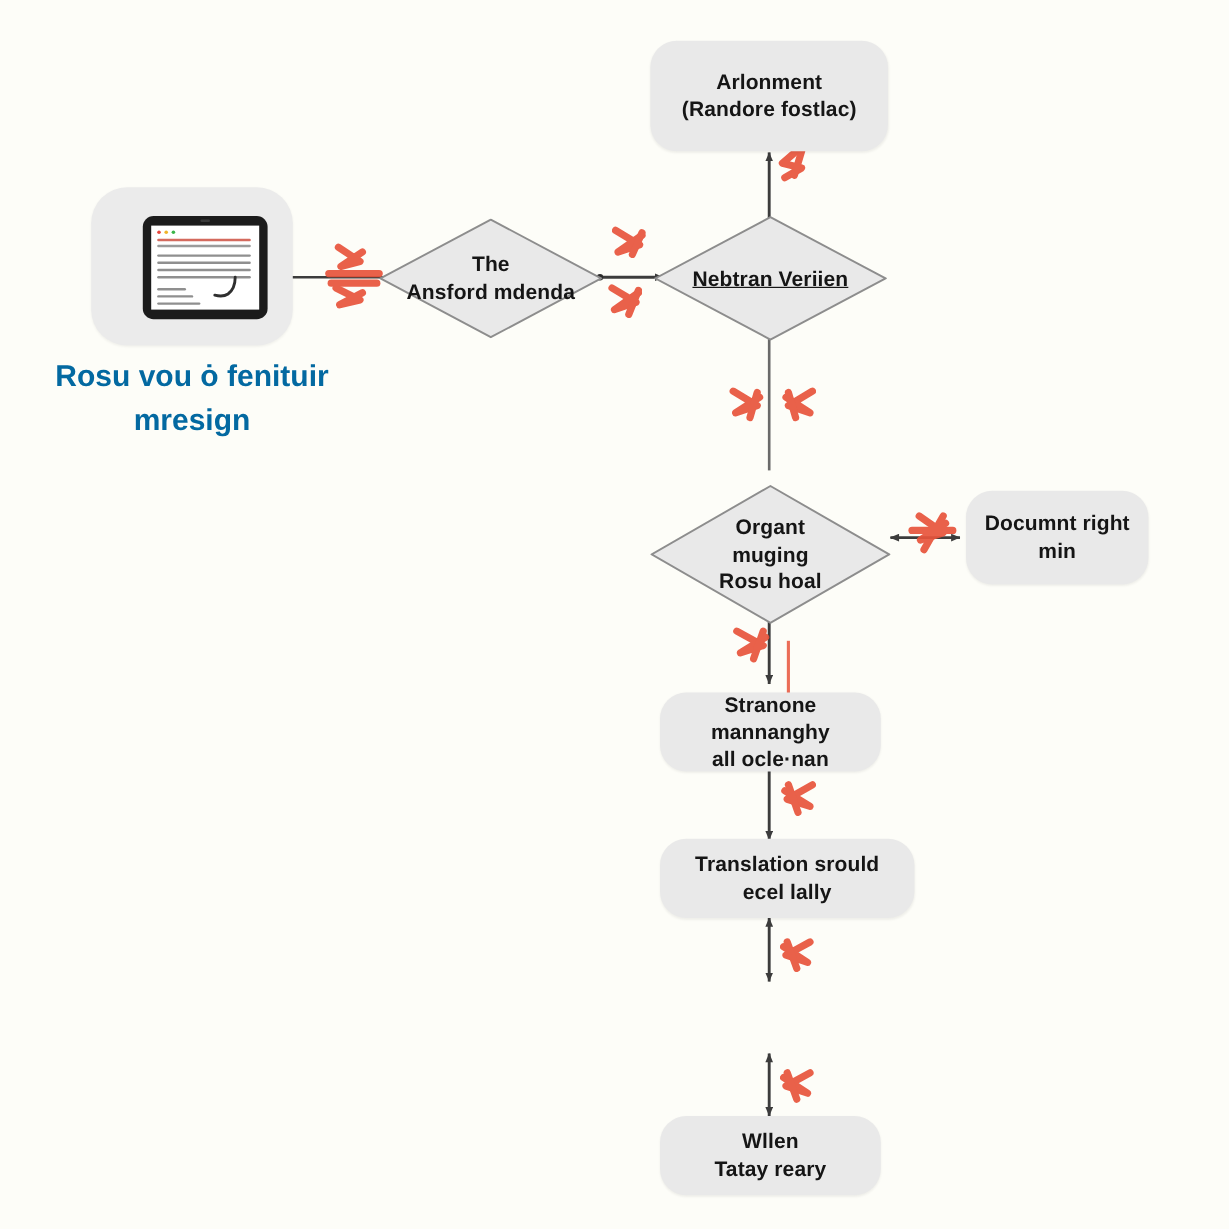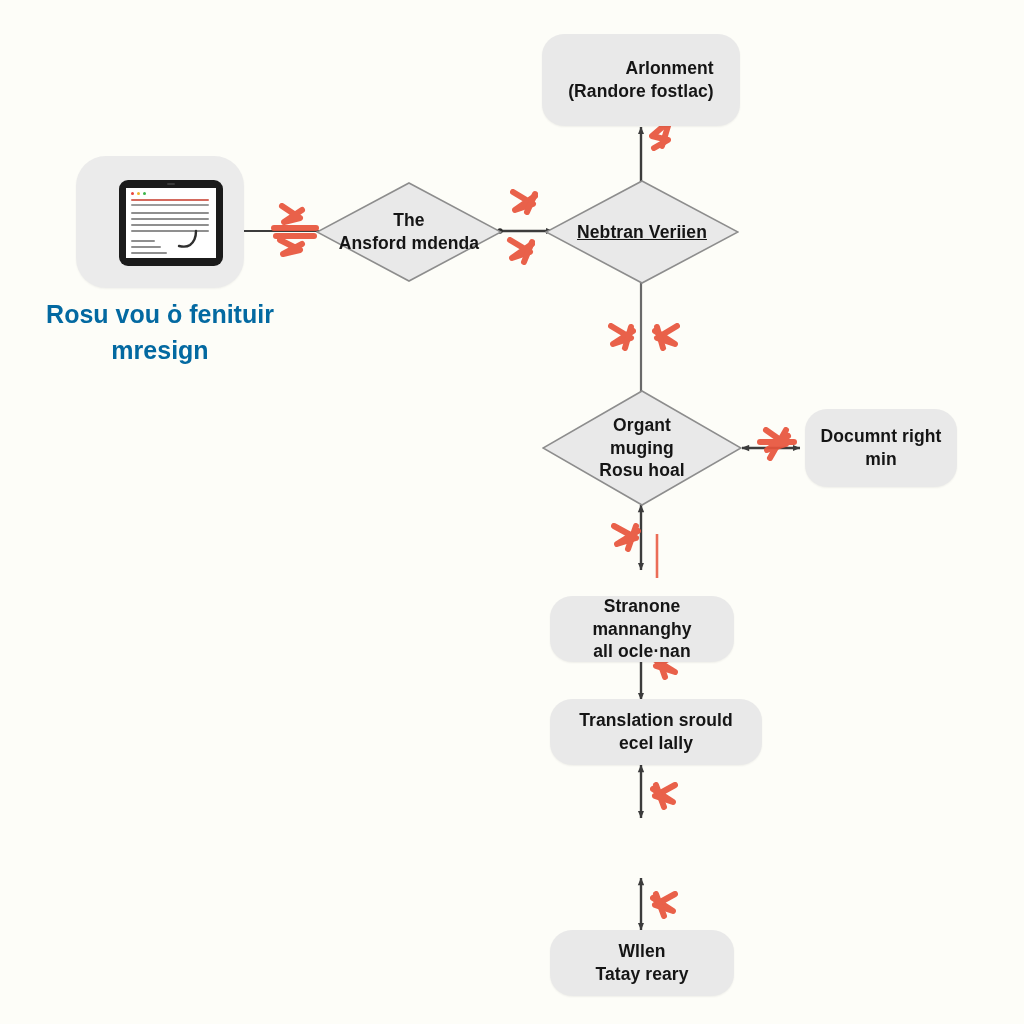--- a/index.html
+++ b/index.html
@@ -282,21 +282,21 @@
         </svg>
       </div>
     </div>
   </div>
 
   <div class="caption" style="left:14px; top:296px; width:292px;">
     <div>Rosu vou ȯ fenituir</div>
     <div>mresign</div>
   </div>
 
-  <div class="node node-box" style="left:542px; top:34px; width:198px; height:92px;text-align:right;">
+  <div class="node node-box" style="left:542px; top:34px; width:198px; height:92px;">
     <div>
       <div>Arlonment</div>
       <div>(Randore fostlac)</div>
     </div>
   </div>
 
   <div class="node node-diamond" style="left:316px; top:182px; width:186px; height:100px;">
     <svg class="diamond-shape" viewBox="0 0 186 100" preserveAspectRatio="none" xmlns="http://www.w3.org/2000/svg">
       <polygon points="93,1 185,50 93,99 1,50" fill="#e9e9e9" stroke="#8d8d8d" stroke-width="1.6"></polygon>
     </svg>
@@ -308,39 +308,39 @@
 
   <div class="node node-diamond" style="left:545px; top:180px; width:194px; height:104px;text-decoration:underline;">
     <svg class="diamond-shape" viewBox="0 0 194 104" preserveAspectRatio="none" xmlns="http://www.w3.org/2000/svg">
       <polygon points="97,1 193,52 97,103 1,52" fill="#e9e9e9" stroke="#8d8d8d" stroke-width="1.6"></polygon>
     </svg>
     <div class="diamond-label">
       <div>Nebtran Veriien</div>
     </div>
   </div>
 
-  <div class="node node-diamond" style="left:542px; top:390px; width:200px; height:116px;">
+  <div class="node node-diamond" style="left:542px; top:404px; width:200px; height:116px;">
     <svg class="diamond-shape" viewBox="0 0 200 116" preserveAspectRatio="none" xmlns="http://www.w3.org/2000/svg">
       <polygon points="100,1 199,58 100,115 1,58" fill="#e9e9e9" stroke="#8d8d8d" stroke-width="1.6"></polygon>
     </svg>
     <div class="diamond-label">
       <div>Organt</div>
       <div>muging</div>
       <div>Rosu hoal</div>
     </div>
   </div>
 
   <div class="node node-box" style="left:805px; top:409px; width:152px; height:78px;">
     <div>
       <div>Documnt right</div>
       <div>min</div>
     </div>
   </div>
 
-  <div class="node node-box" style="left:550px; top:596px; width:184px; height:66px;">
+  <div class="node node-box" style="left:550px; top:577px; width:184px; height:66px;">
     <div>
       <div>Stranone mannanghy</div>
       <div>all ocle·nan</div>
     </div>
   </div>
 
   <div class="node node-box" style="left:550px; top:699px; width:212px; height:66px;">
     <div>
       <div>Translation srould</div>
       <div>ecel lally</div>

